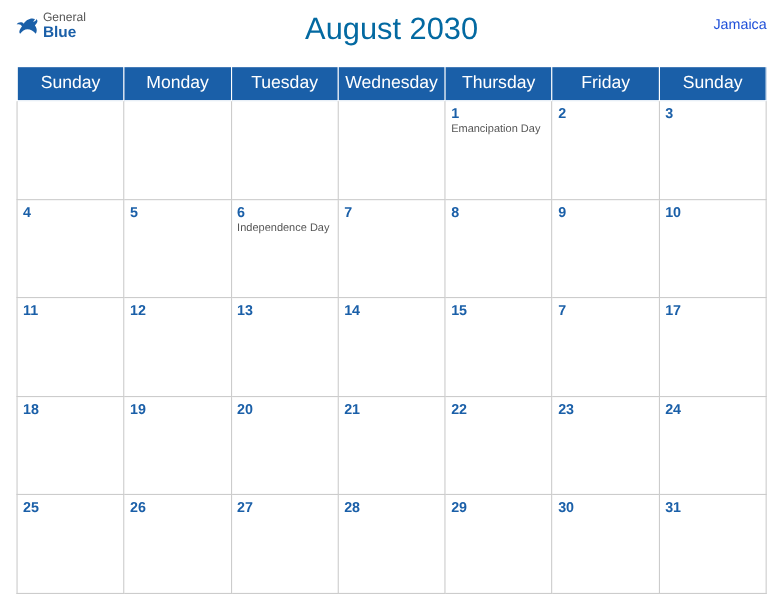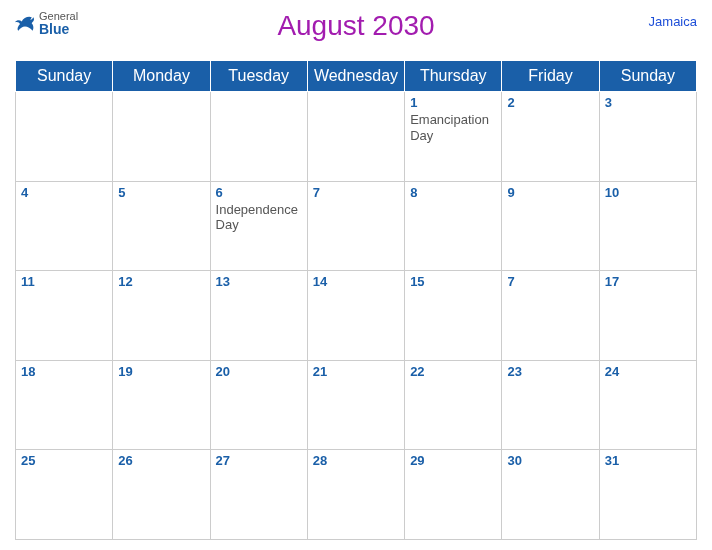--- a/index.html
+++ b/index.html
@@ -44,21 +44,21 @@
       color: #1a5fa8;
       line-height: 1.1;
     }
     .logo-wrapper {
       display: flex;
       align-items: center;
       gap: 4px;
     }
     .month-title {
       font-size: 28px;
-      color: #a21caf;
+      color: #0369a1;
       font-weight: normal;
       text-align: center;
     }
     .country-label {
       position: absolute;
       right: 0;
       top: 4px;
       font-size: 13px;
       color: #1d4ed8;
     }
@@ -84,21 +84,21 @@
       padding: 3px 5px;
       background: #fff;
     }
     .date-num {
       color: #1a5fa8;
       font-size: 13px;
       font-weight: bold;
       display: block;
     }
     .holiday-text {
-      font-size: 13px;
+      font-size: 10px;
       color: #555;
       display: block;
       margin-top: 2px;
       line-height: 1.2;
     }
     .empty-cell {
       background: #fff;
     }
     .logo-svg {
       width: 20px;

